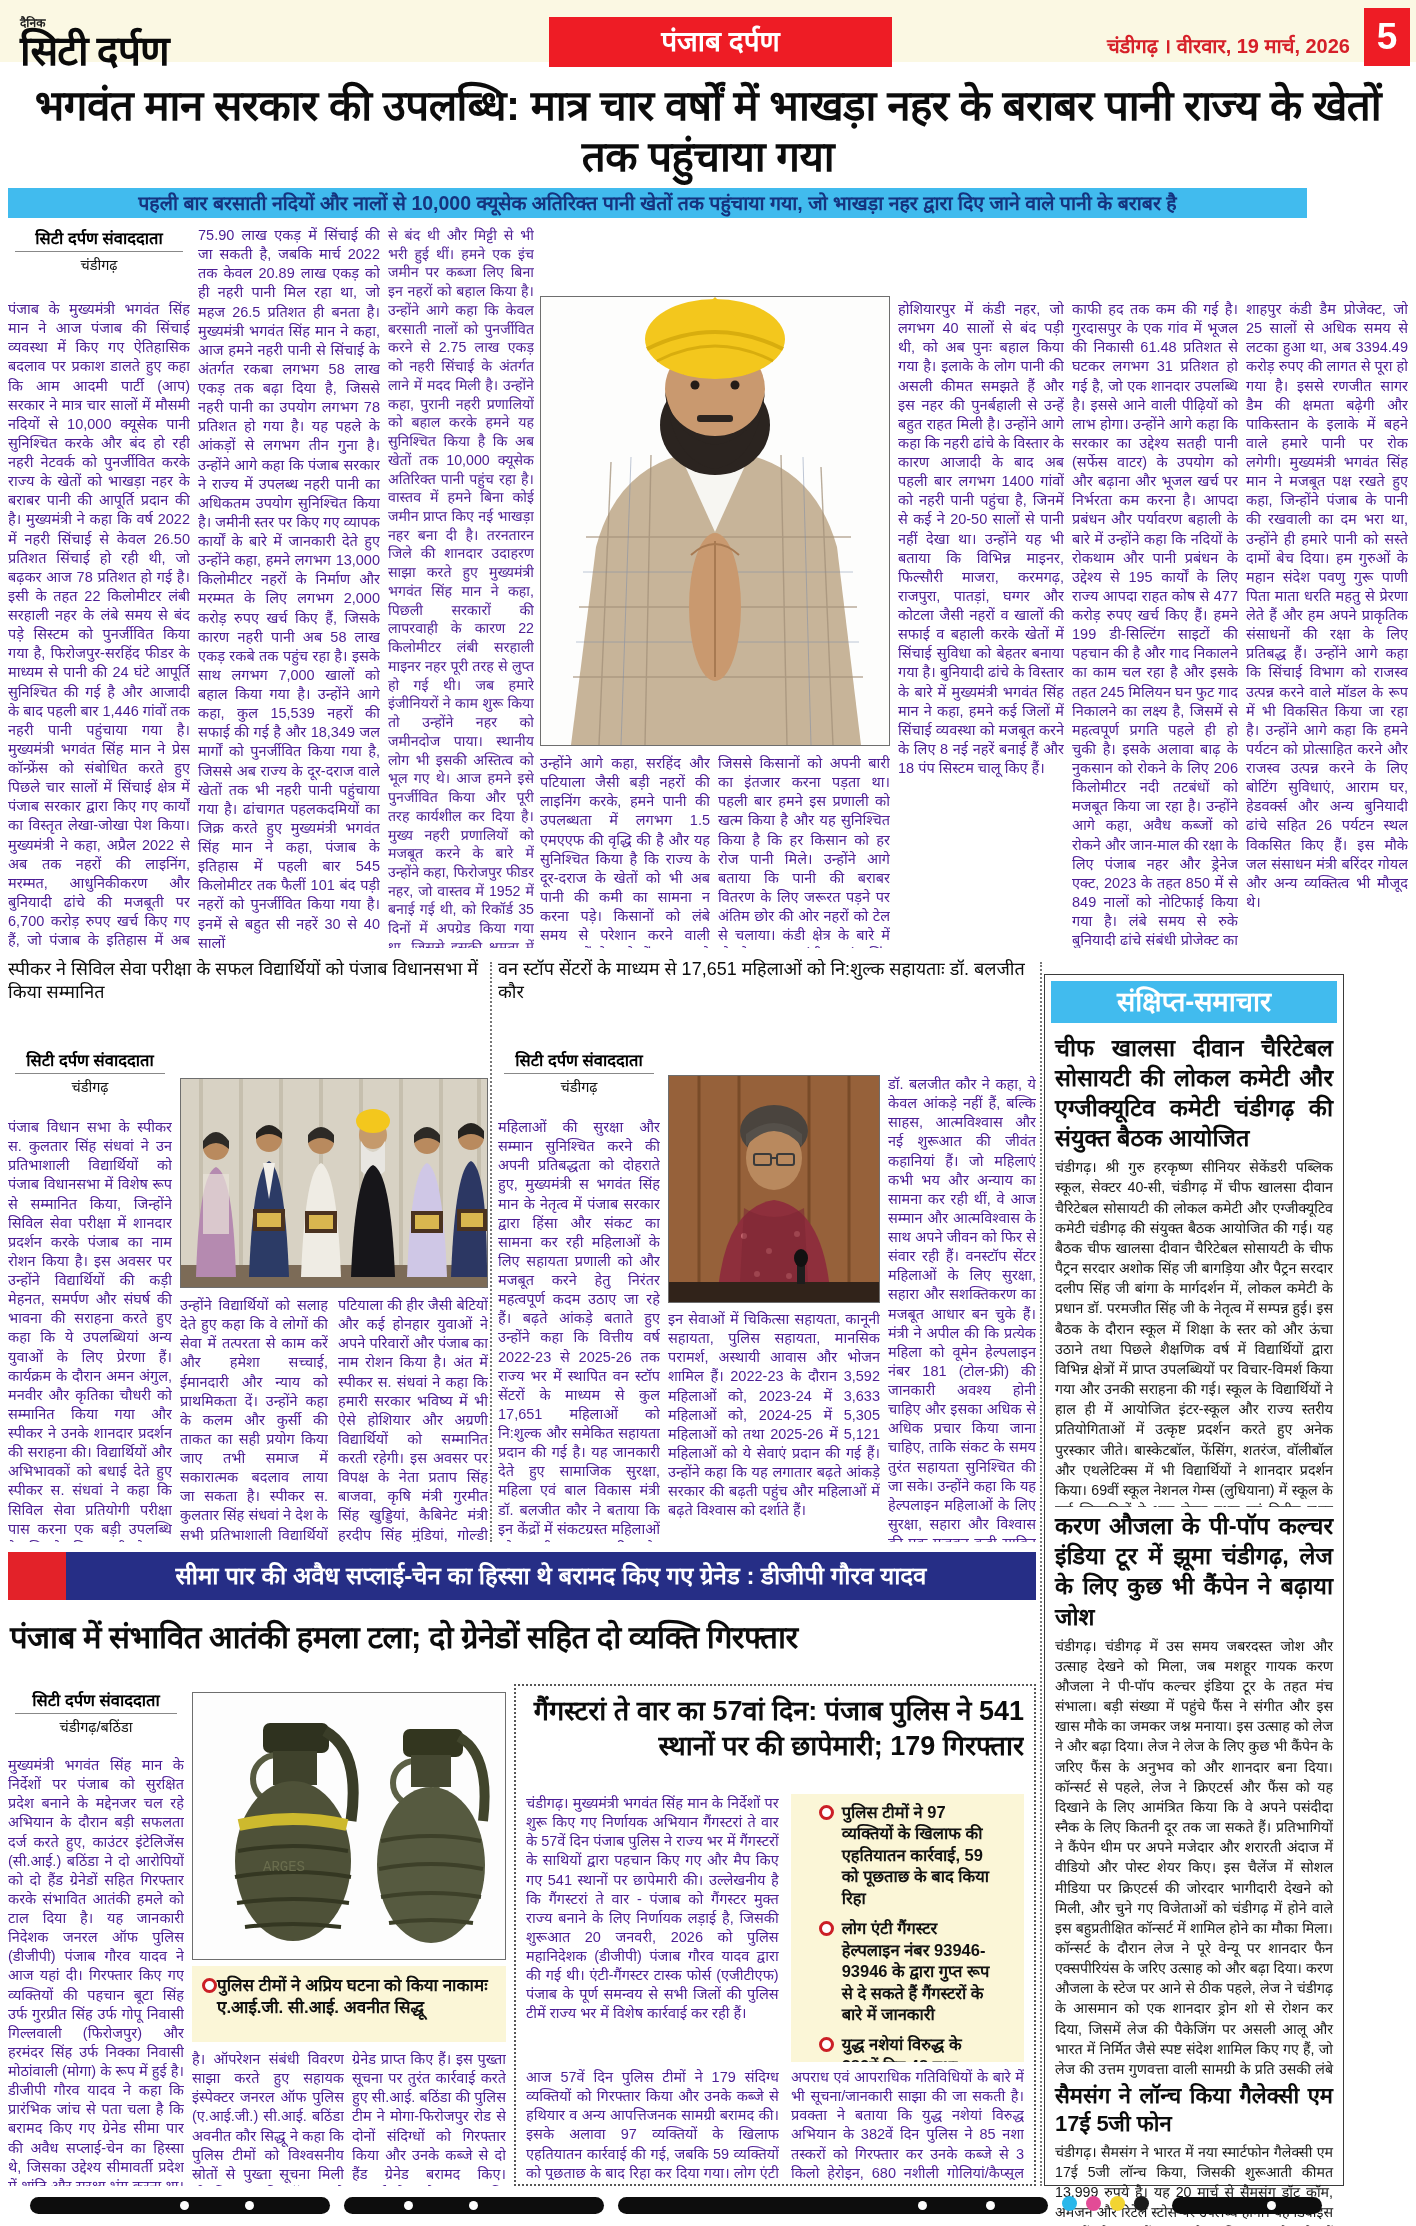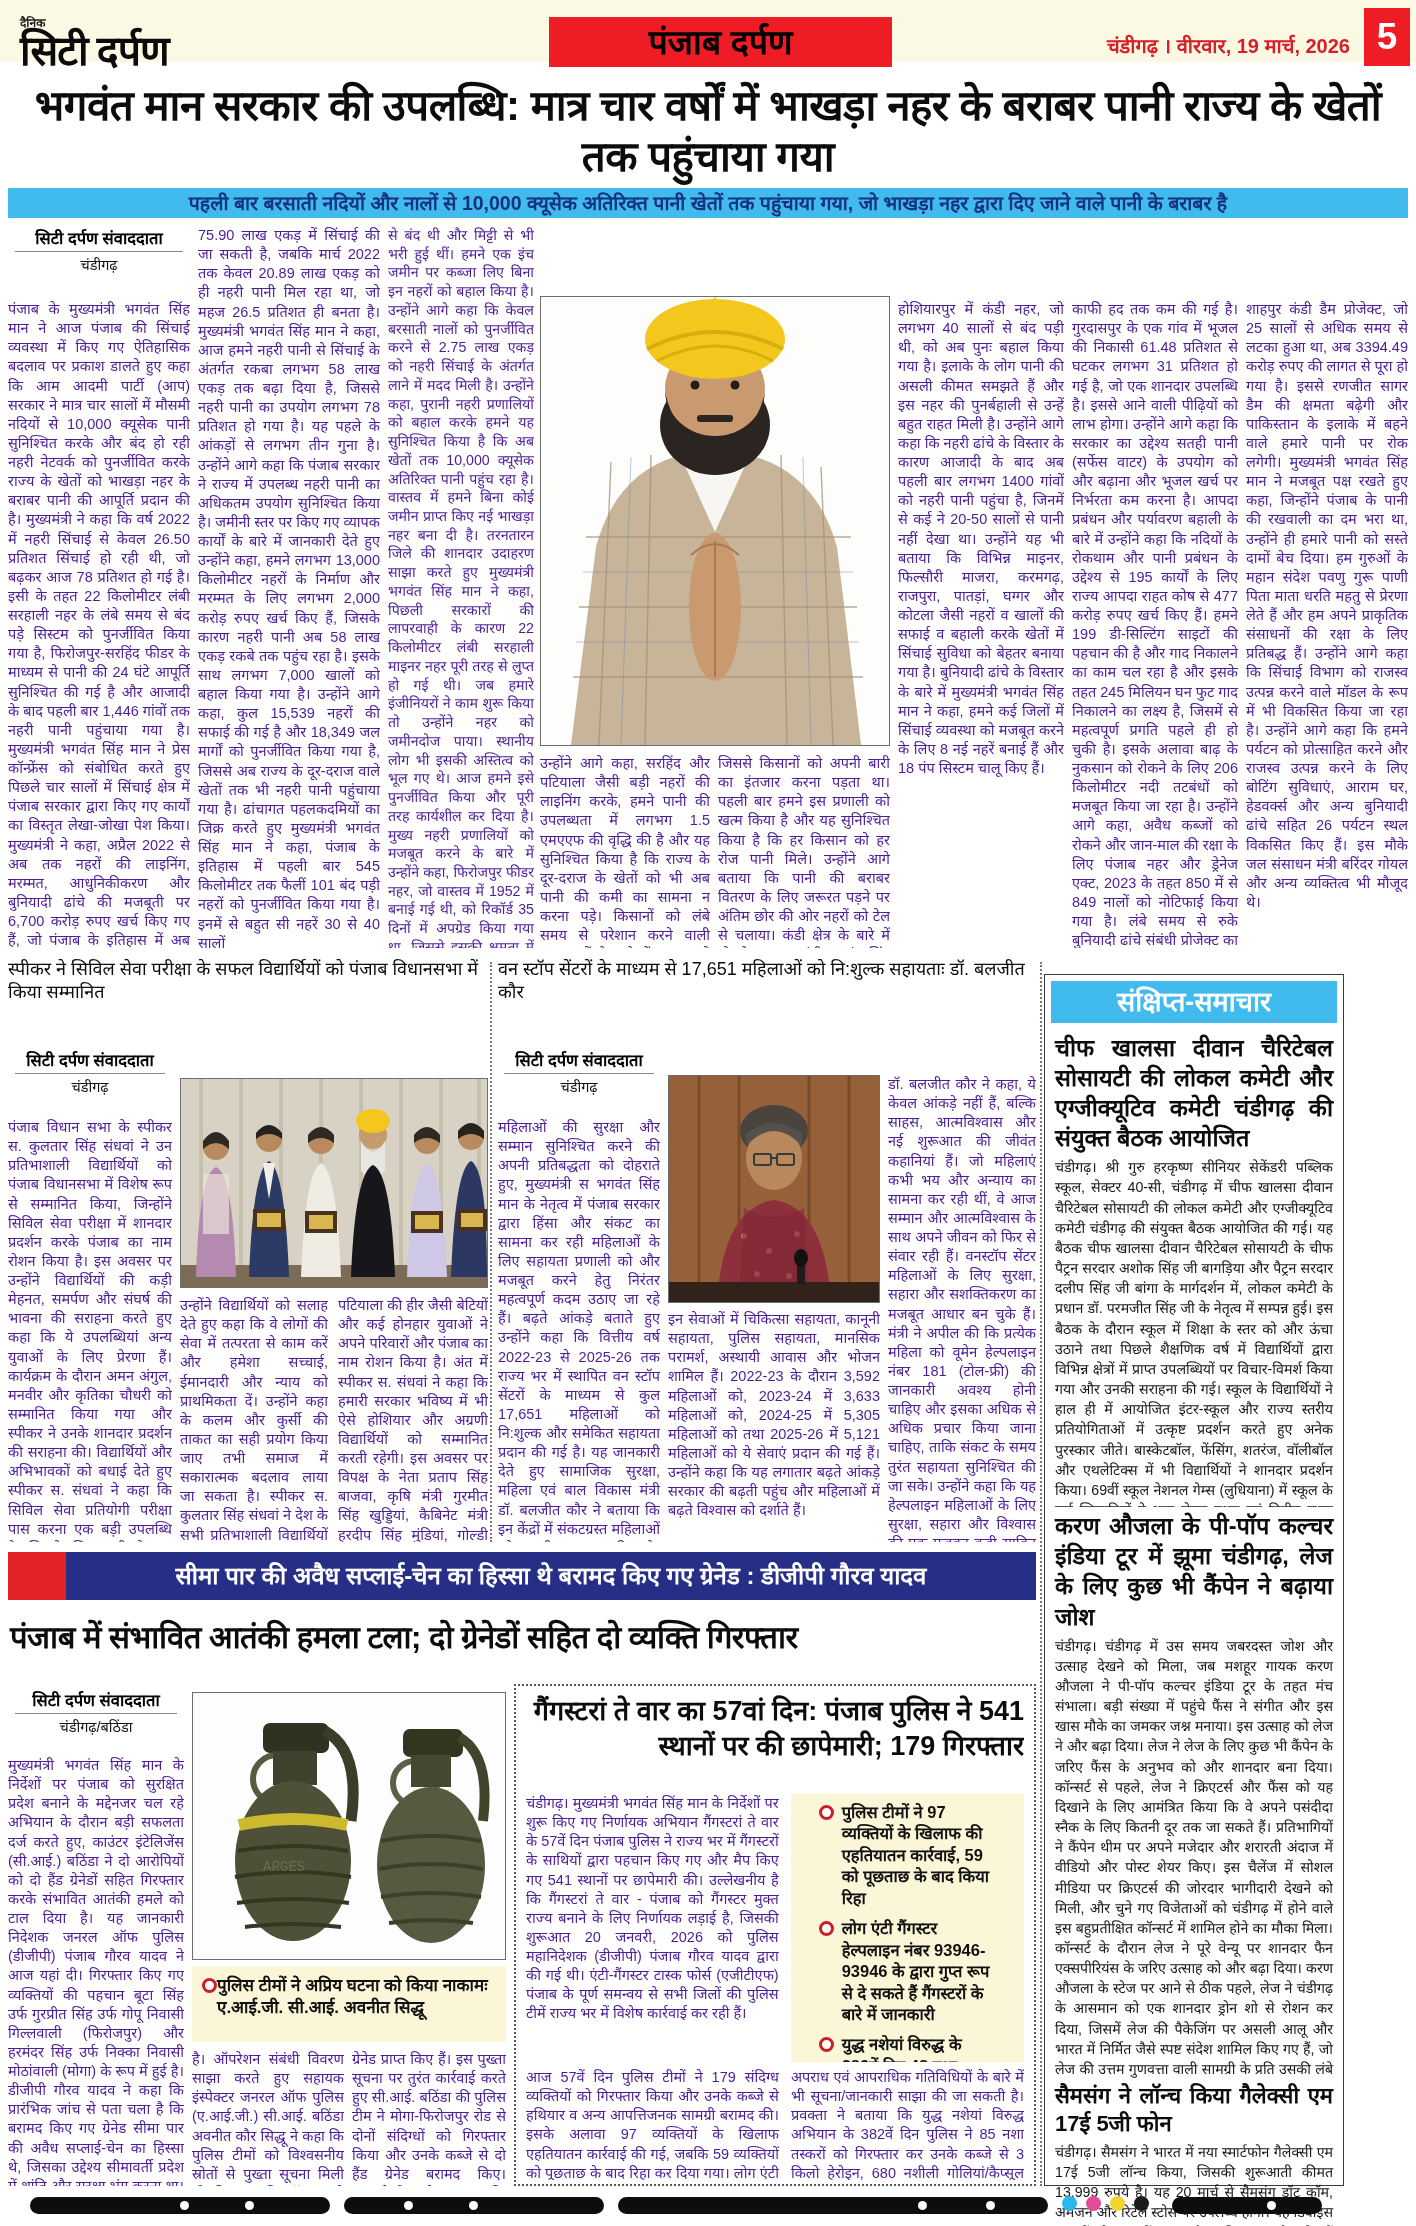--- a/index.html
+++ b/index.html
@@ -39,29 +39,29 @@
 <body>
 
 <div class="page">
 
   <div class="abs" style="left:0;top:12;width:1416px;height:62px;background:#fbf8e3;"></div>
   <div class="abs" style="left:20px;top:14px;width:240px;">
     <div style="font-size:12px;font-weight:bold;color:#222;">दैनिक</div>
     <div style="font-family:'Liberation Serif','DejaVu Serif',serif;font-size:41px;font-weight:800;color:#0a0a0a;line-height:1.0;letter-spacing:-1px;">सिटी दर्पण</div>
   </div>
   <div class="abs" style="left:549px;top:17px;width:343px;height:50px;background:#ee1c25;text-align:center;">
-    <span style="color:#000000;font-weight:800;font-size:34px;line-height:50px;">पंजाब दर्पण</span>
+    <span style="color:#ffffff;font-weight:800;font-size:28px;line-height:50px;">पंजाब दर्पण</span>
   </div>
   <div class="abs" style="left:1030px;top:32px;width:320px;text-align:right;color:#d62029;font-weight:bold;font-size:20px;">चंडीगढ़ । वीरवार, 19 मार्च, 2026</div>
   <div class="abs" style="left:1364px;top:8px;width:46px;height:58px;background:#ee1c25;text-align:center;">
     <span style="color:#fff;font-weight:800;font-size:37px;line-height:58px;">5</span>
   </div>
 
   <div class="abs headline-main" style="left:10px;top:80px;width:1396px;height:106px;">भगवंत मान सरकार की उपलब्धि: मात्र चार वर्षों में भाखड़ा नहर के बराबर पानी राज्य के खेतों तक पहुंचाया गया</div>
-  <div class="abs subhead-bar" style="left:8px;top:188px;width:1400px;height:30px;">
+  <div class="abs subhead-bar" style="left:8px;top:188px;width:1299px;height:30px;">
     <span>पहली बार बरसाती नदियों और नालों से 10,000 क्यूसेक अतिरिक्त पानी खेतों तक पहुंचाया गया, जो भाखड़ा नहर द्वारा दिए जाने वाले पानी के बराबर है</span>
   </div>
 
   <div class="abs" style="left:8px;top:226px;width:182px;">
     <div class="byline-name">सिटी दर्पण संवाददाता</div>
     <div class="byline-rule"></div>
     <div class="byline-loc">चंडीगढ़</div>
   </div>
   <div class="abs news" style="left:8px;top:300px;width:182px;height:648px;">पंजाब के मुख्यमंत्री भगवंत सिंह मान ने आज पंजाब की सिंचाई व्यवस्था में किए गए ऐतिहासिक बदलाव पर प्रकाश डालते हुए कहा कि आम आदमी पार्टी (आप) सरकार ने मात्र चार सालों में मौसमी नदियों से 10,000 क्यूसेक पानी सुनिश्चित करके और बंद हो रही नहरी नेटवर्क को पुनर्जीवित करके राज्य के खेतों को भाखड़ा नहर के बराबर पानी की आपूर्ति प्रदान की है। मुख्यमंत्री ने कहा कि वर्ष 2022 में नहरी सिंचाई से केवल 26.50 प्रतिशत सिंचाई हो रही थी, जो बढ़कर आज 78 प्रतिशत हो गई है। इसी के तहत 22 किलोमीटर लंबी सरहाली नहर के लंबे समय से बंद पड़े सिस्टम को पुनर्जीवित किया गया है, फिरोजपुर-सरहिंद फीडर के माध्यम से पानी की 24 घंटे आपूर्ति सुनिश्चित की गई है और आजादी के बाद पहली बार 1,446 गांवों तक नहरी पानी पहुंचाया गया है। मुख्यमंत्री भगवंत सिंह मान ने प्रेस कॉन्फ्रेंस को संबोधित करते हुए पिछले चार सालों में सिंचाई क्षेत्र में पंजाब सरकार द्वारा किए गए कार्यों का विस्तृत लेखा-जोखा पेश किया। मुख्यमंत्री ने कहा, अप्रैल 2022 से अब तक नहरों की लाइनिंग, मरम्मत, आधुनिकीकरण और बुनियादी ढांचे की मजबूती पर 6,700 करोड़ रुपए खर्च किए गए हैं, जो पंजाब के इतिहास में अब तक किया गया सबसे अधिक खर्च है। उन्होंने कहा कि पंजाब में नहरी पानी से लगभग</div>
   <div class="abs news" style="left:198px;top:226px;width:182px;height:722px;">75.90 लाख एकड़ में सिंचाई की जा सकती है, जबकि मार्च 2022 तक केवल 20.89 लाख एकड़ को ही नहरी पानी मिल रहा था, जो महज 26.5 प्रतिशत ही बनता है। मुख्यमंत्री भगवंत सिंह मान ने कहा, आज हमने नहरी पानी से सिंचाई के अंतर्गत रकबा लगभग 58 लाख एकड़ तक बढ़ा दिया है, जिससे नहरी पानी का उपयोग लगभग 78 प्रतिशत हो गया है। यह पहले के आंकड़ों से लगभग तीन गुना है। उन्होंने आगे कहा कि पंजाब सरकार ने राज्य में उपलब्ध नहरी पानी का अधिकतम उपयोग सुनिश्चित किया है। जमीनी स्तर पर किए गए व्यापक कार्यों के बारे में जानकारी देते हुए उन्होंने कहा, हमने लगभग 13,000 किलोमीटर नहरों के निर्माण और मरम्मत के लिए लगभग 2,000 करोड़ रुपए खर्च किए हैं, जिसके कारण नहरी पानी अब 58 लाख एकड़ रकबे तक पहुंच रहा है। इसके साथ लगभग 7,000 खालों को बहाल किया गया है। उन्होंने आगे कहा, कुल 15,539 नहरों की सफाई की गई है और 18,349 जल मार्गों को पुनर्जीवित किया गया है, जिससे अब राज्य के दूर-दराज वाले खेतों तक भी नहरी पानी पहुंचाया गया है। ढांचागत पहलकदमियों का जिक्र करते हुए मुख्यमंत्री भगवंत सिंह मान ने कहा, पंजाब के इतिहास में पहली बार 545 किलोमीटर तक फैलीं 101 बंद पड़ी नहरों को पुनर्जीवित किया गया है। इनमें से बहुत सी नहरें 30 से 40 सालों</div>

